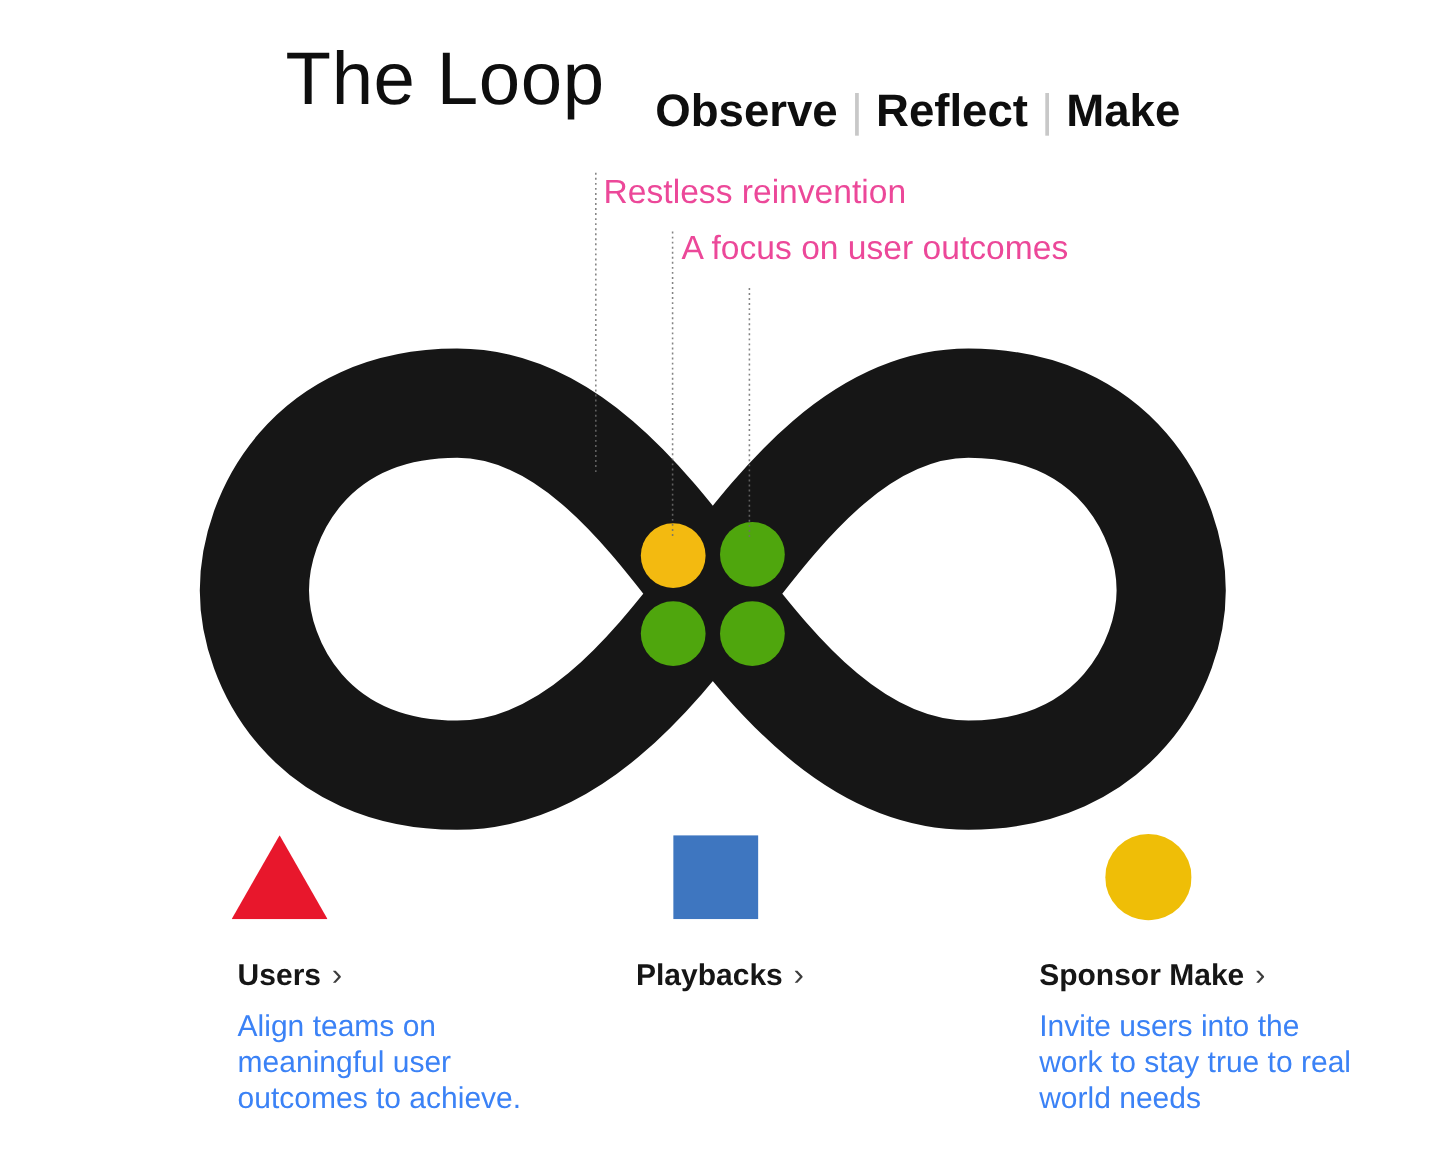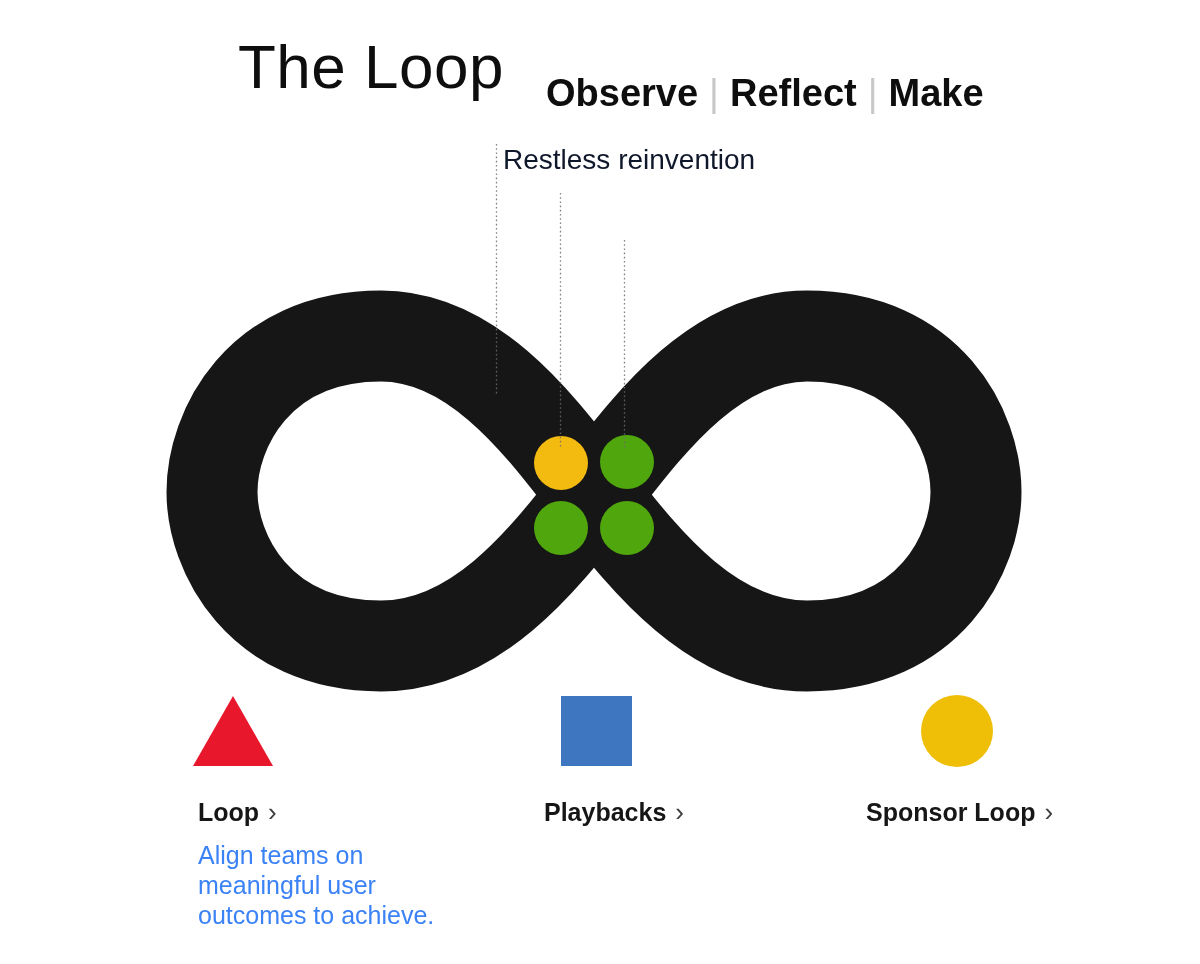--- a/index.html
+++ b/index.html
@@ -44,21 +44,21 @@
     color: #c8c8c8;
     font-weight: 400;
     margin: 0 11px;
   }
 
   
   .annotation {
     position: absolute;
     font-size: 28px;
     line-height: 28px;
-    color: #0f172a;
+    color: #ec4899;
     white-space: nowrap;
   }
   .annotation.a1 { left: 503px; top: 146px; }
   .annotation.a2 { left: 568px; top: 193px; }
   .annotation.a3 { left: 633px; top: 240px; }
 
   
   .loop-svg {
     position: absolute;
     left: 0;
@@ -101,21 +101,21 @@
   }
   .legend-desc {
     position: absolute;
     top: 840px;
     font-size: 25px;
     line-height: 30px;
     color: #3b82f6;
     white-space: nowrap;
   }
   .col1 { left: 198px; }
-  .col2 { left: 544px; }
+  .col2 { left: 530px; }
   .col3 { left: 866px; }
 </style>
 </head>
 <body>
 
 <div class="canvas">
 
   <h1 class="page-title">The Loop</h1>
   <div class="phases"><span>Observe</span><span class="phase-sep">|</span><span>Reflect</span><span class="phase-sep">|</span><span>Make</span></div>
 
@@ -134,30 +134,32 @@
     <circle cx="627" cy="462" r="27" fill="#4fa60d"></circle>
     <circle cx="561" cy="528" r="27" fill="#4fa60d"></circle>
     <circle cx="627" cy="528" r="27" fill="#4fa60d"></circle>
 
     <line class="dotted-line" x1="496.5" y1="144" x2="496.5" y2="395"></line>
     <line class="dotted-line" x1="560.5" y1="193" x2="560.5" y2="449"></line>
     <line class="dotted-line" x1="624.5" y1="240" x2="624.5" y2="448"></line>
   </svg>
 
   <div class="annotation a1">Restless reinvention</div>
+  <div class="annotation a2">A focus on user outcomes</div>
 
   <svg class="legend-shape shape-triangle" width="80" height="70">
     <polygon points="40,0 80,70 0,70" fill="#e8172c"></polygon>
   </svg>
   <svg class="legend-shape shape-square" width="71" height="70">
     <rect x="0" y="0" width="71" height="70" fill="#3e76c0"></rect>
   </svg>
   <svg class="legend-shape shape-circle" width="72" height="72">
     <circle cx="36" cy="36" r="36" fill="#efbe07"></circle>
   </svg>
 
-  <div class="legend-title col1"><span>Loop</span><span class="chev">›</span></div>
+  <div class="legend-title col1"><span>Users</span><span class="chev">›</span></div>
   <div class="legend-title col2"><span>Playbacks</span><span class="chev">›</span></div>
-  <div class="legend-title col3"><span>Sponsor Loop</span><span class="chev">›</span></div>
+  <div class="legend-title col3"><span>Sponsor Make</span><span class="chev">›</span></div>
 
   <div class="legend-desc col1">Align teams on<br>meaningful user<br>outcomes to achieve.</div>
+  <div class="legend-desc col3">Invite users into the<br>work to stay true to real<br>world needs</div>
 
 </div>
 
 </body></html>

